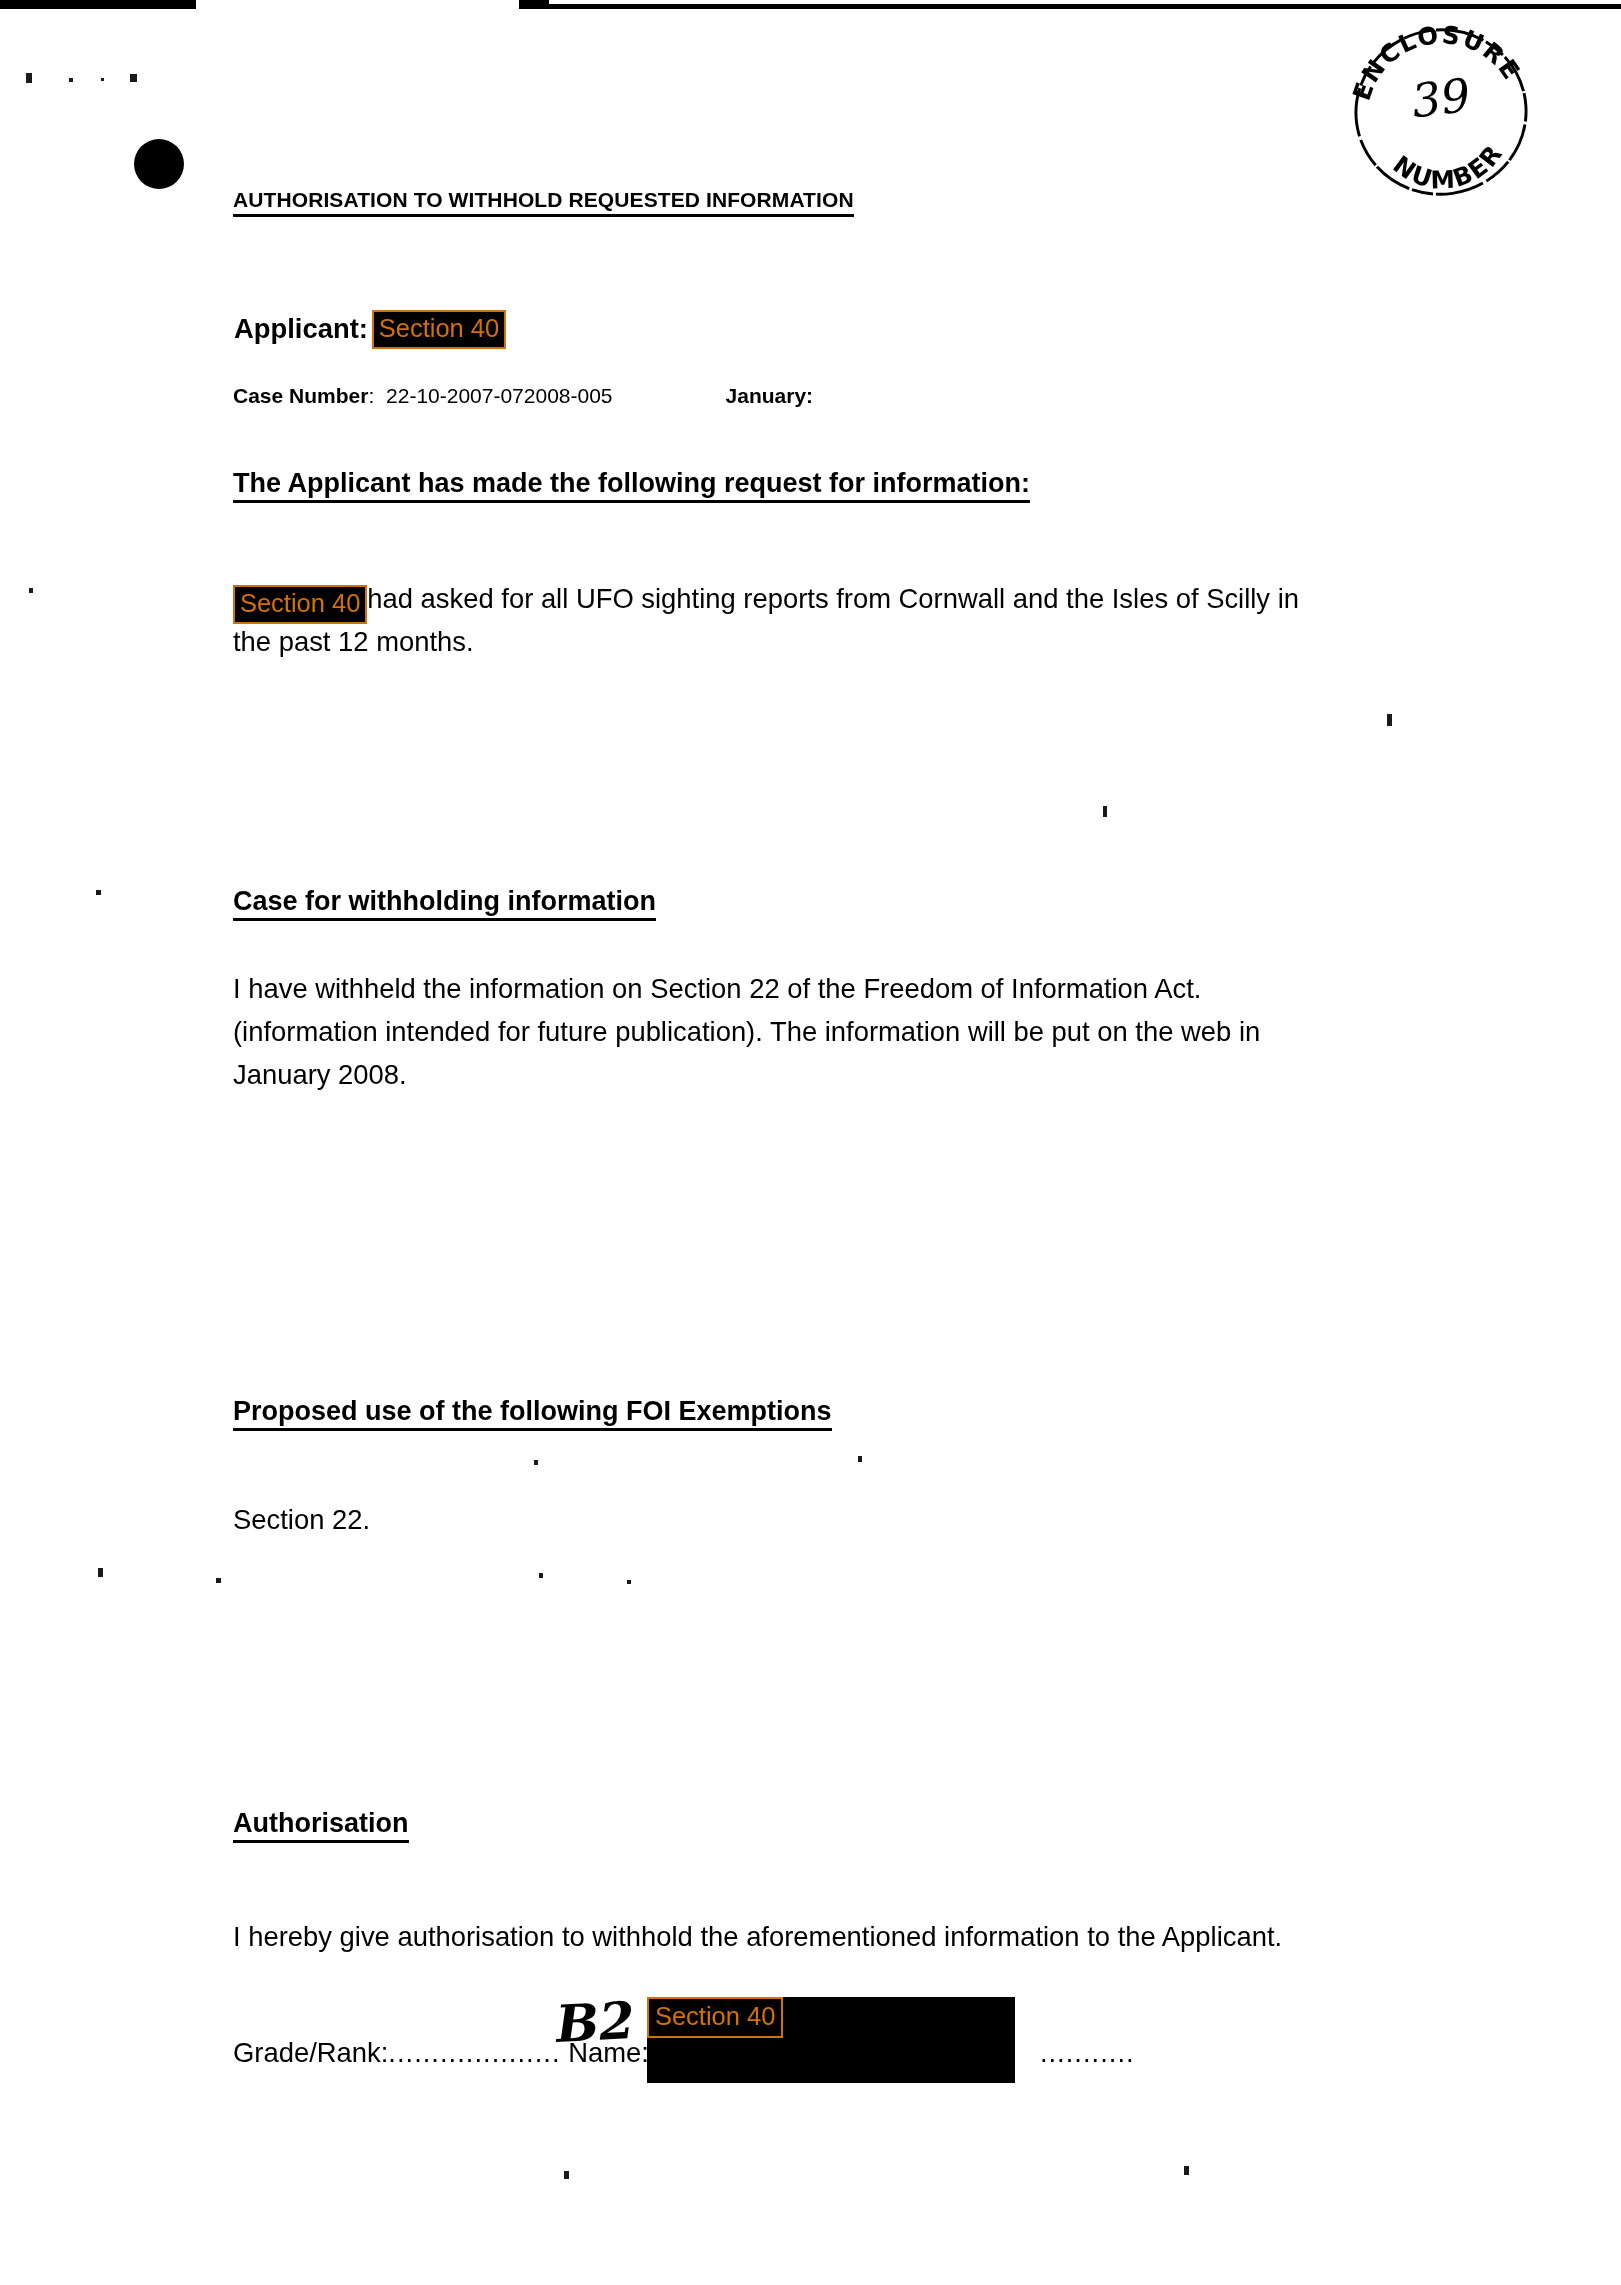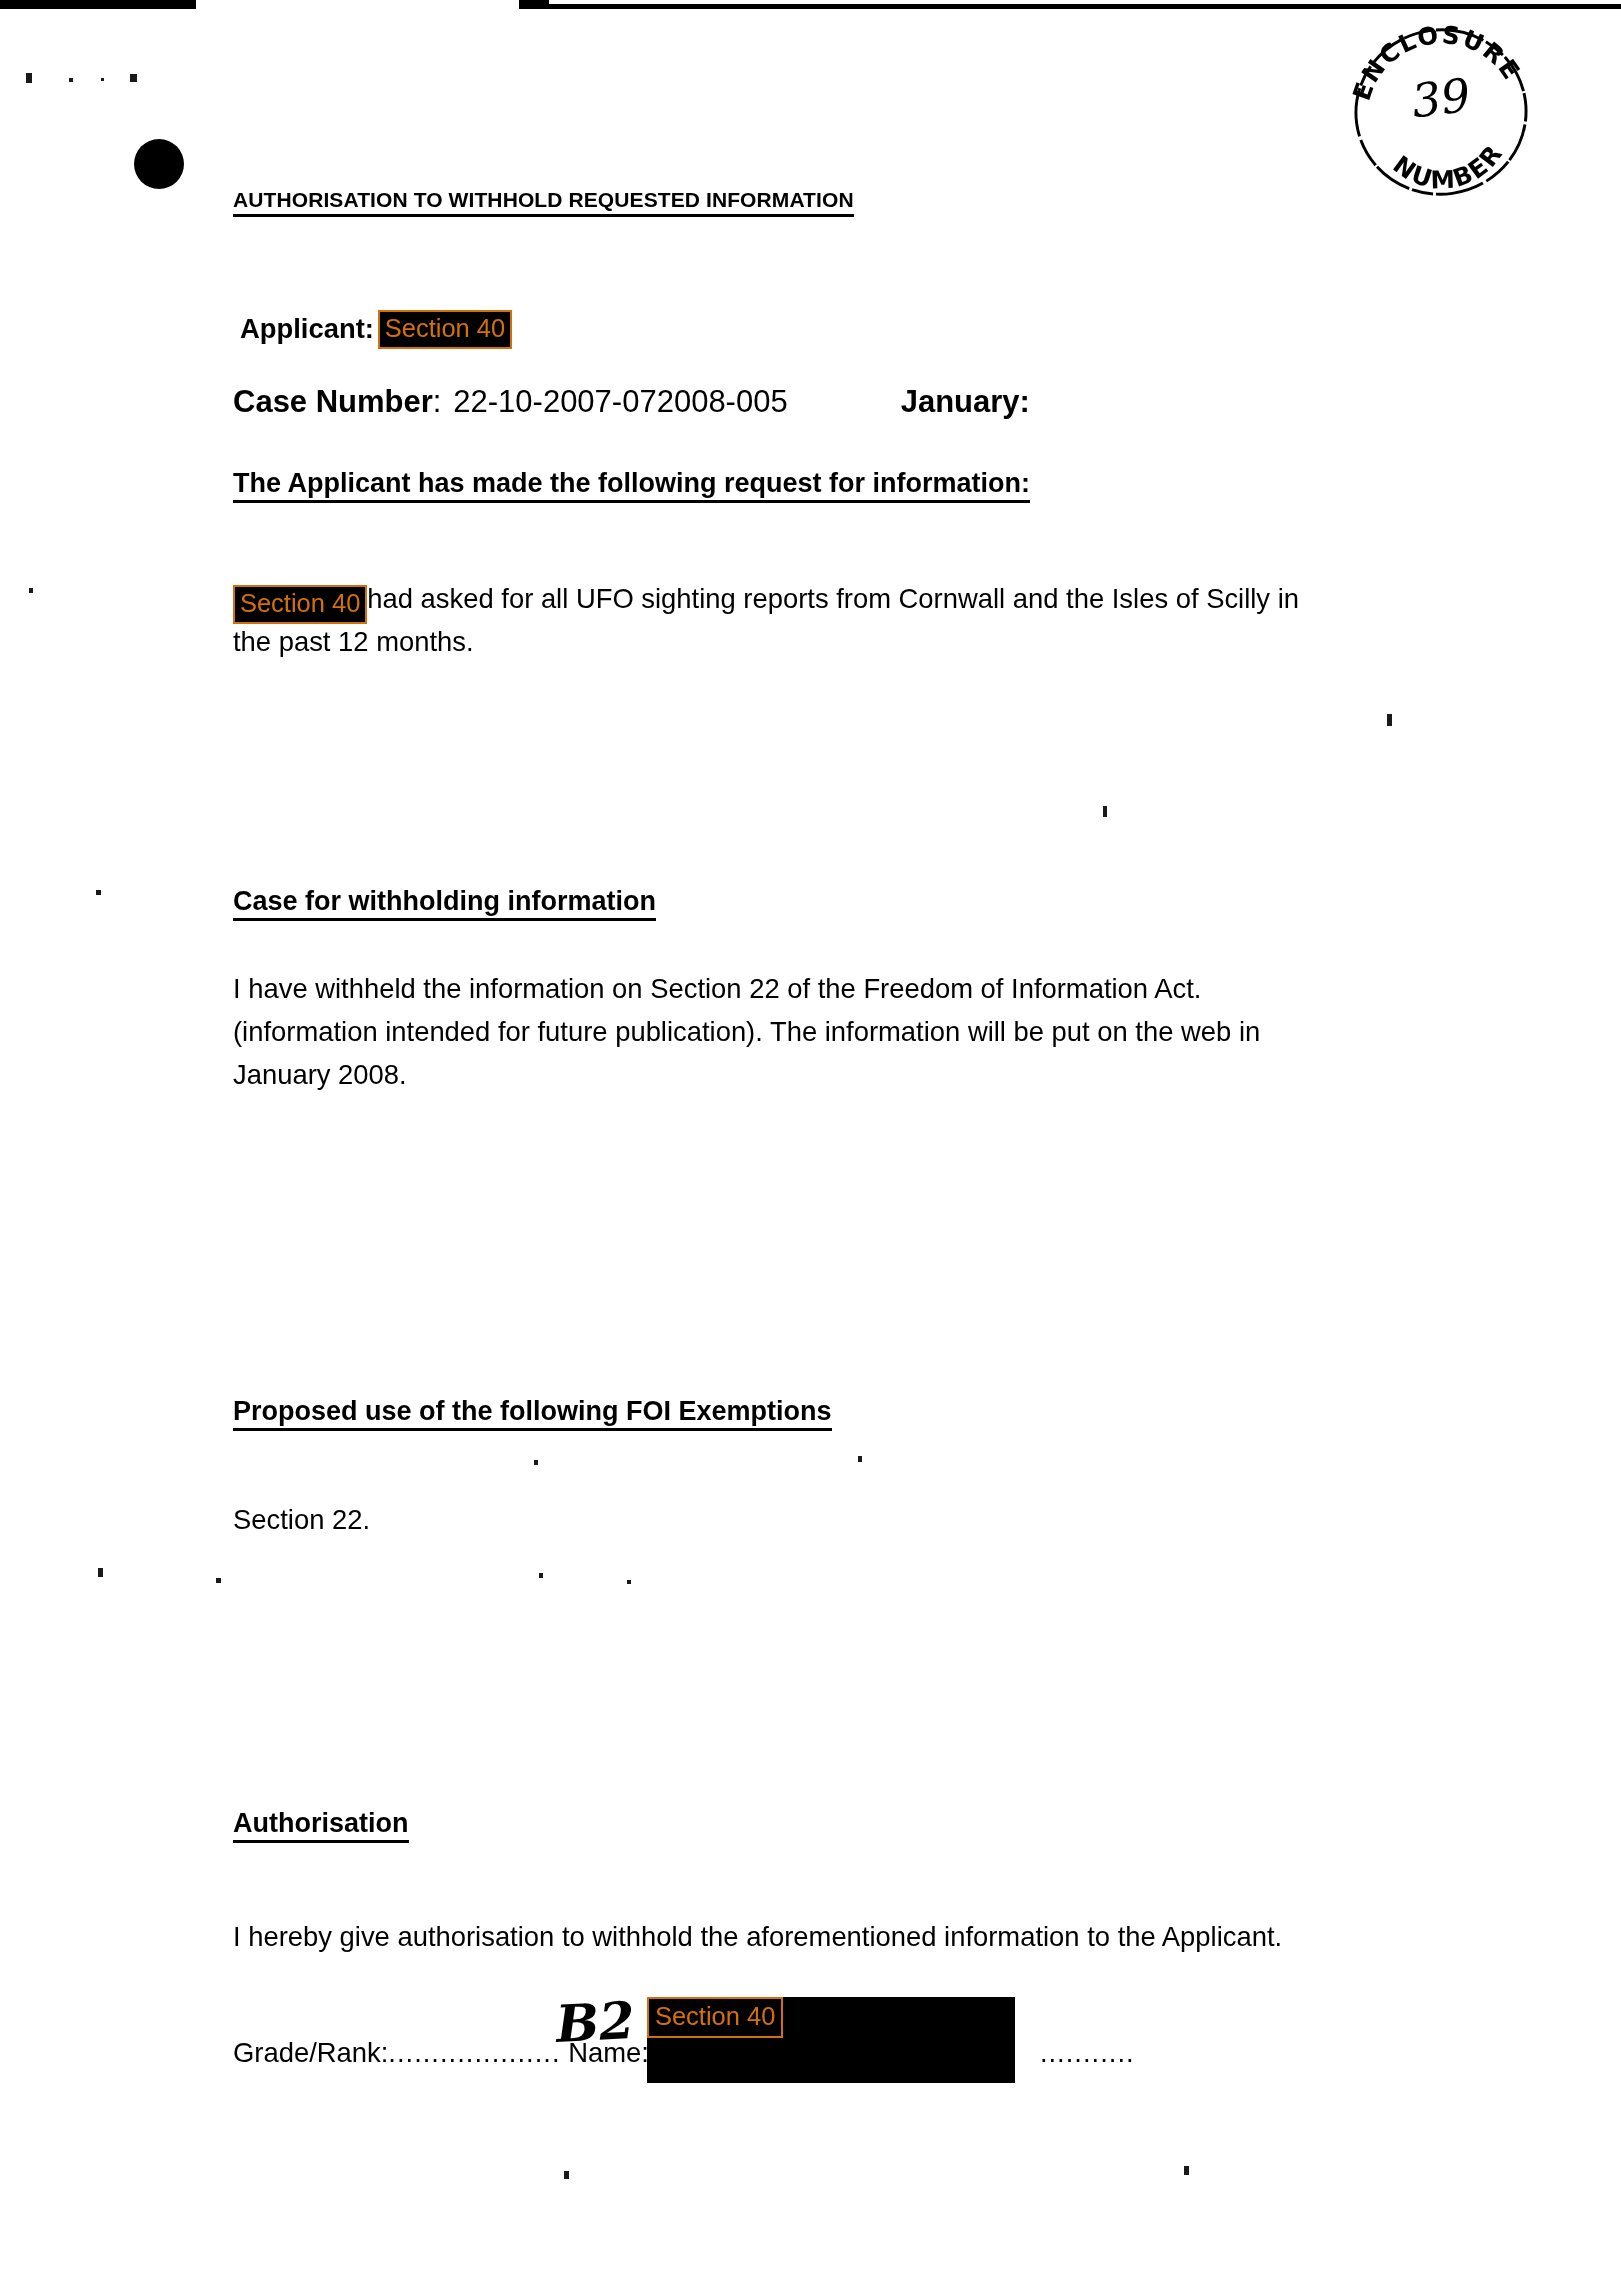--- a/index.html
+++ b/index.html
@@ -103,32 +103,32 @@
     letter-spacing: 0.1px;
     border-bottom: 3.9px solid #000;
     display: inline-block;
     padding-bottom: 2px;
     white-space: nowrap;
   }
 
   .row-applicant {
     position: absolute;
     top: 310px;
-    left: 7px;
+    left: 1px;
     display: flex;
     align-items: center;
     font-size: 27.4px;
   }
   .label-bold { font-weight: bold; }
 
   .row-case {
     position: absolute;
     top: 384px;
     left: 0;
-    font-size: 31px;
+    font-size: 21px;
     display: flex;
     align-items: baseline;
   }
   .case-value {
     font-weight: normal;
     margin-left: 11.8px;
   }
   .expiry-label {
     font-weight: bold;
     margin-left: 113px;

